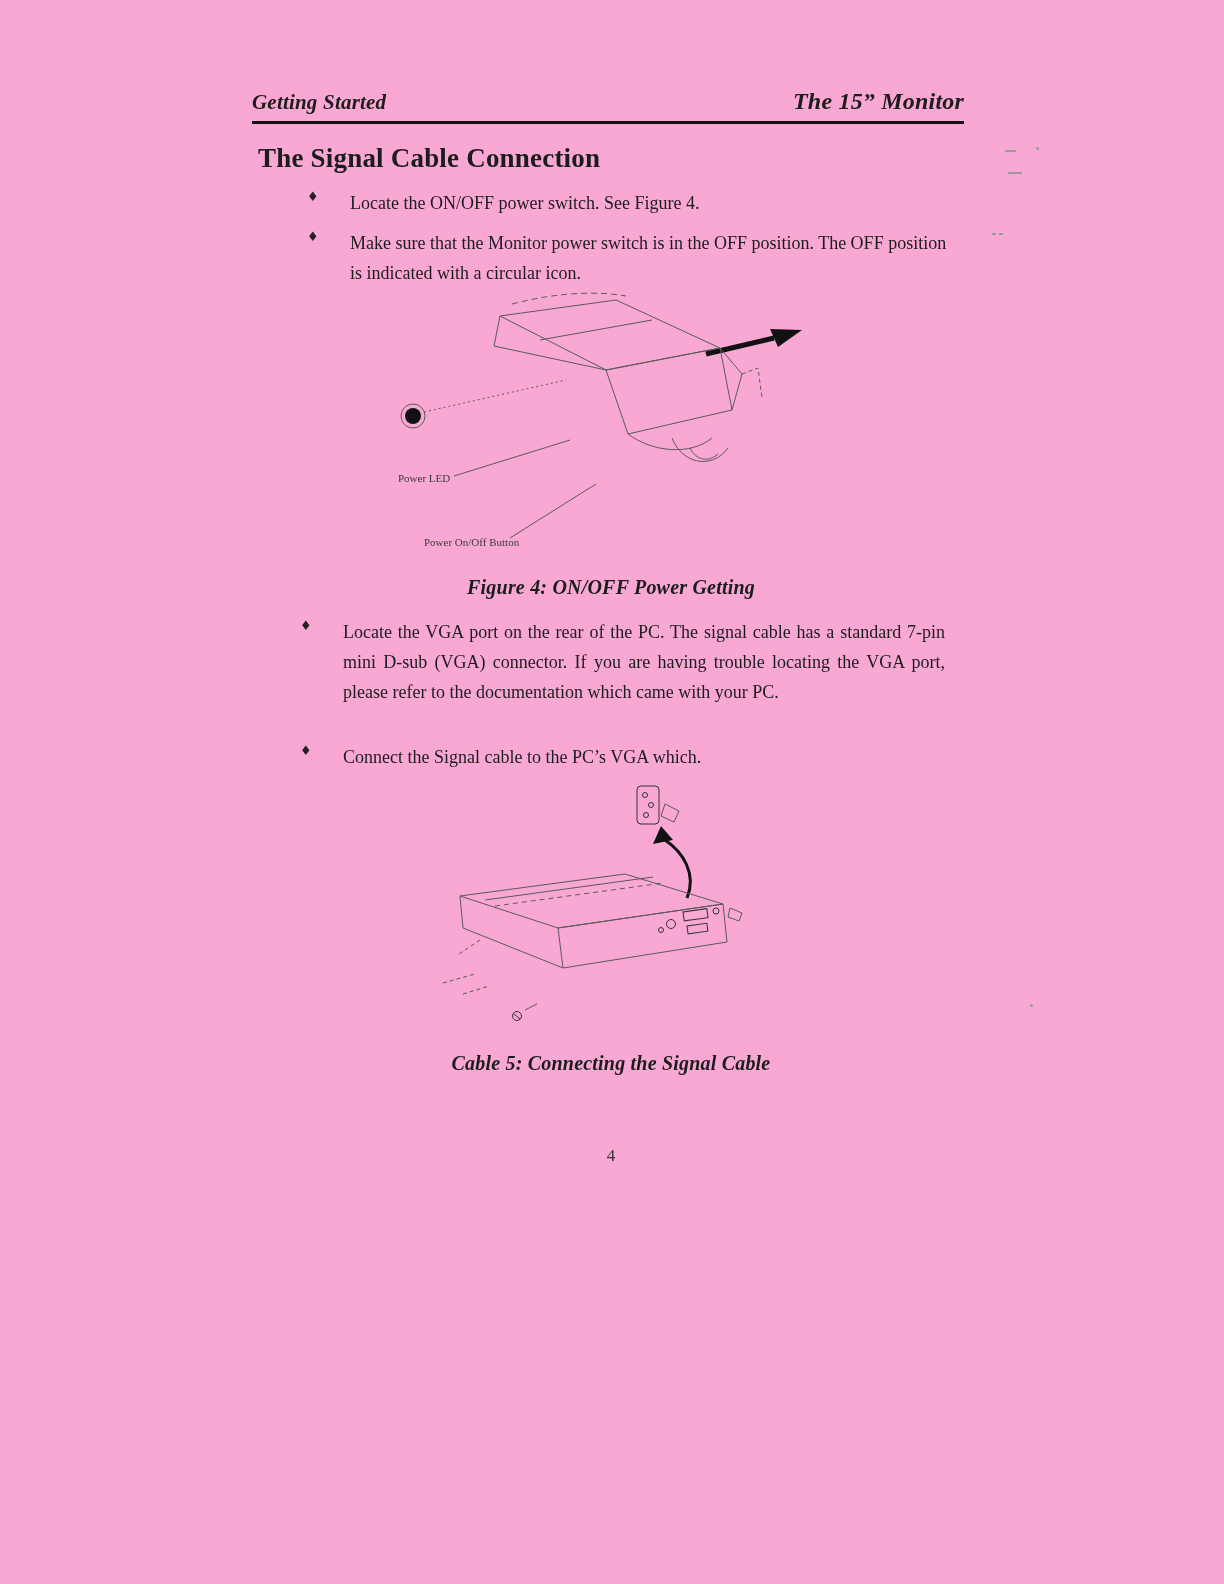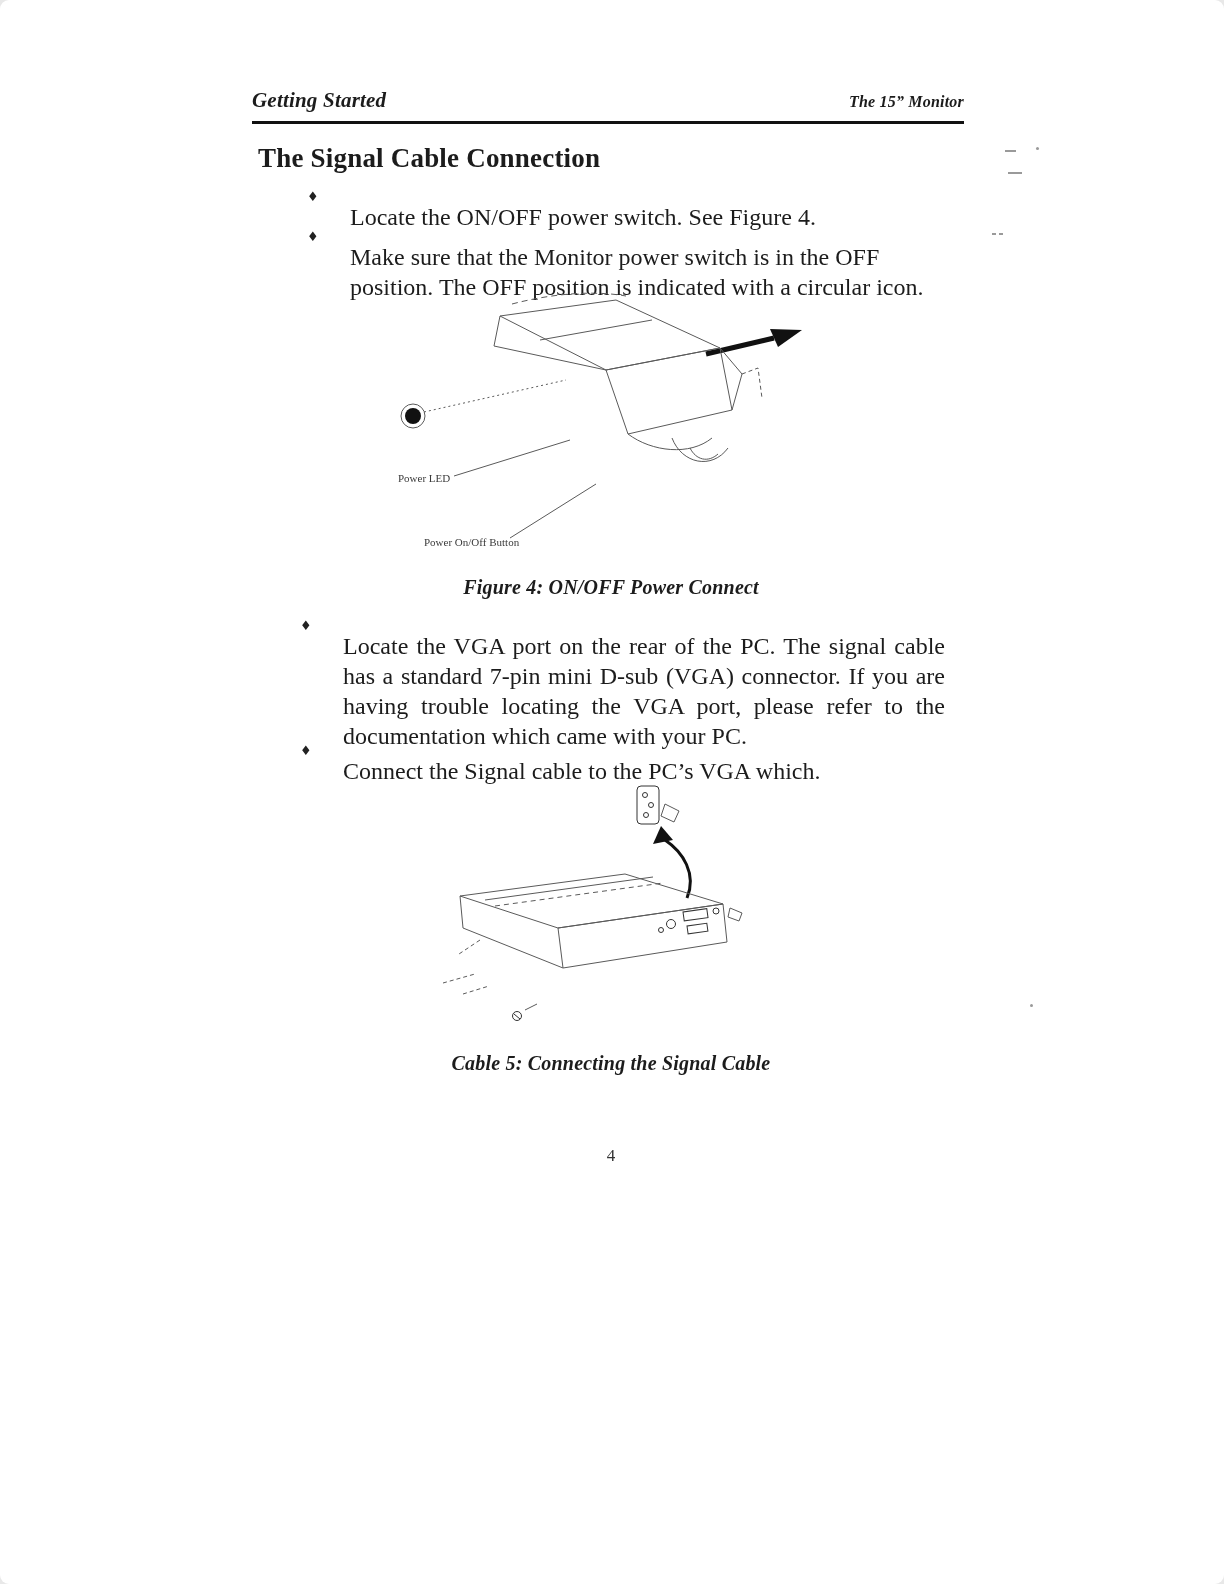--- a/index.html
+++ b/index.html
@@ -1,49 +1,48 @@
 <!DOCTYPE html>
 <html><head>
 <meta charset="utf-8">
 <style>
   html,body{margin:0;padding:0;background:#e8e8e8;}
   .page{
     position:relative;
     width:1224px;height:1584px;
     margin:0 auto;
-    background:#ffffff;
+    background:#f9a8d4;
     font-family:"Liberation Serif", serif;
     color:#1c1c1c;
     overflow:hidden;
-    border-radius:9px;
   }
   .abs{position:absolute;}
   .header-row{
     left:252px;top:88px;width:712px;
     display:flex;justify-content:space-between;align-items:baseline;
   }
   .header-left{
     font-size:21px;font-weight:bold;font-style:italic;letter-spacing:.2px;
   }
   .header-right{
-    font-size:16px;font-weight:bold;font-style:italic;letter-spacing:.2px;
+    font-size:24px;font-weight:bold;font-style:italic;letter-spacing:.2px;
   }
   .header-rule{
     left:252px;top:121px;width:712px;height:3px;background:#111;
   }
   .section-title{
     left:258px;top:143px;
     font-size:27px;font-weight:bold;letter-spacing:.2px;
   }
   .bullet-marker{
     position:absolute;left:0;top:3px;
     font-size:13px;color:#222;font-family:"DejaVu Sans", sans-serif;
   }
   .bullet-text{
-    margin:16px;font-size:24px;line-height:30px;
+    margin:2px;font-size:18px;line-height:30px;
   }
   .bullet-wrap{position:absolute;}
   .justify{text-align:justify;}
   .fig-caption{
     left:258px;width:706px;text-align:center;
     font-size:20px;font-weight:bold;font-style:italic;letter-spacing:.2px;
   }
   .page-number{
     left:258px;top:1146px;width:706px;text-align:center;
     font-size:17px;color:#333;
@@ -108,21 +107,21 @@
     <circle cx="23" cy="128" r="12" class="sketch"></circle>
     <line x1="34" y1="124" x2="176" y2="92" class="sketch" stroke-dasharray="2,3"></line>
 
     <text x="8" y="194" class="fig-label">Power LED</text>
     <line x1="64" y1="188" x2="180" y2="152" class="sketch"></line>
 
     <text x="34" y="258" class="fig-label">Power On/Off Button</text>
     <line x1="120" y1="250" x2="206" y2="196" class="sketch"></line>
   </svg>
 
-  <div class="abs fig-caption" style="top:576px;">Figure 4:  ON/OFF Power Connect</div>
+  <div class="abs fig-caption" style="top:576px;">Figure 4:  ON/OFF Power Getting</div>
 
   <div class="abs bullet-wrap" style="left:300px;top:615px;width:660px;">
     <span class="bullet-marker">♦</span>
     <p class="bullet-text justify" style="margin-left:43px;width:602px;">Locate the VGA port on the rear of the PC. The signal cable has a standard 7-pin mini D-sub (VGA) connector.  If you are having trouble locating the VGA port, please refer to the documentation which came with your PC.</p>
   </div>
 
   <div class="abs bullet-wrap" style="left:300px;top:740px;width:660px;">
     <span class="bullet-marker">♦</span>
     <p class="bullet-text" style="margin-left:43px;">Connect the Signal cable to the PC’s VGA which.</p>
   </div>

